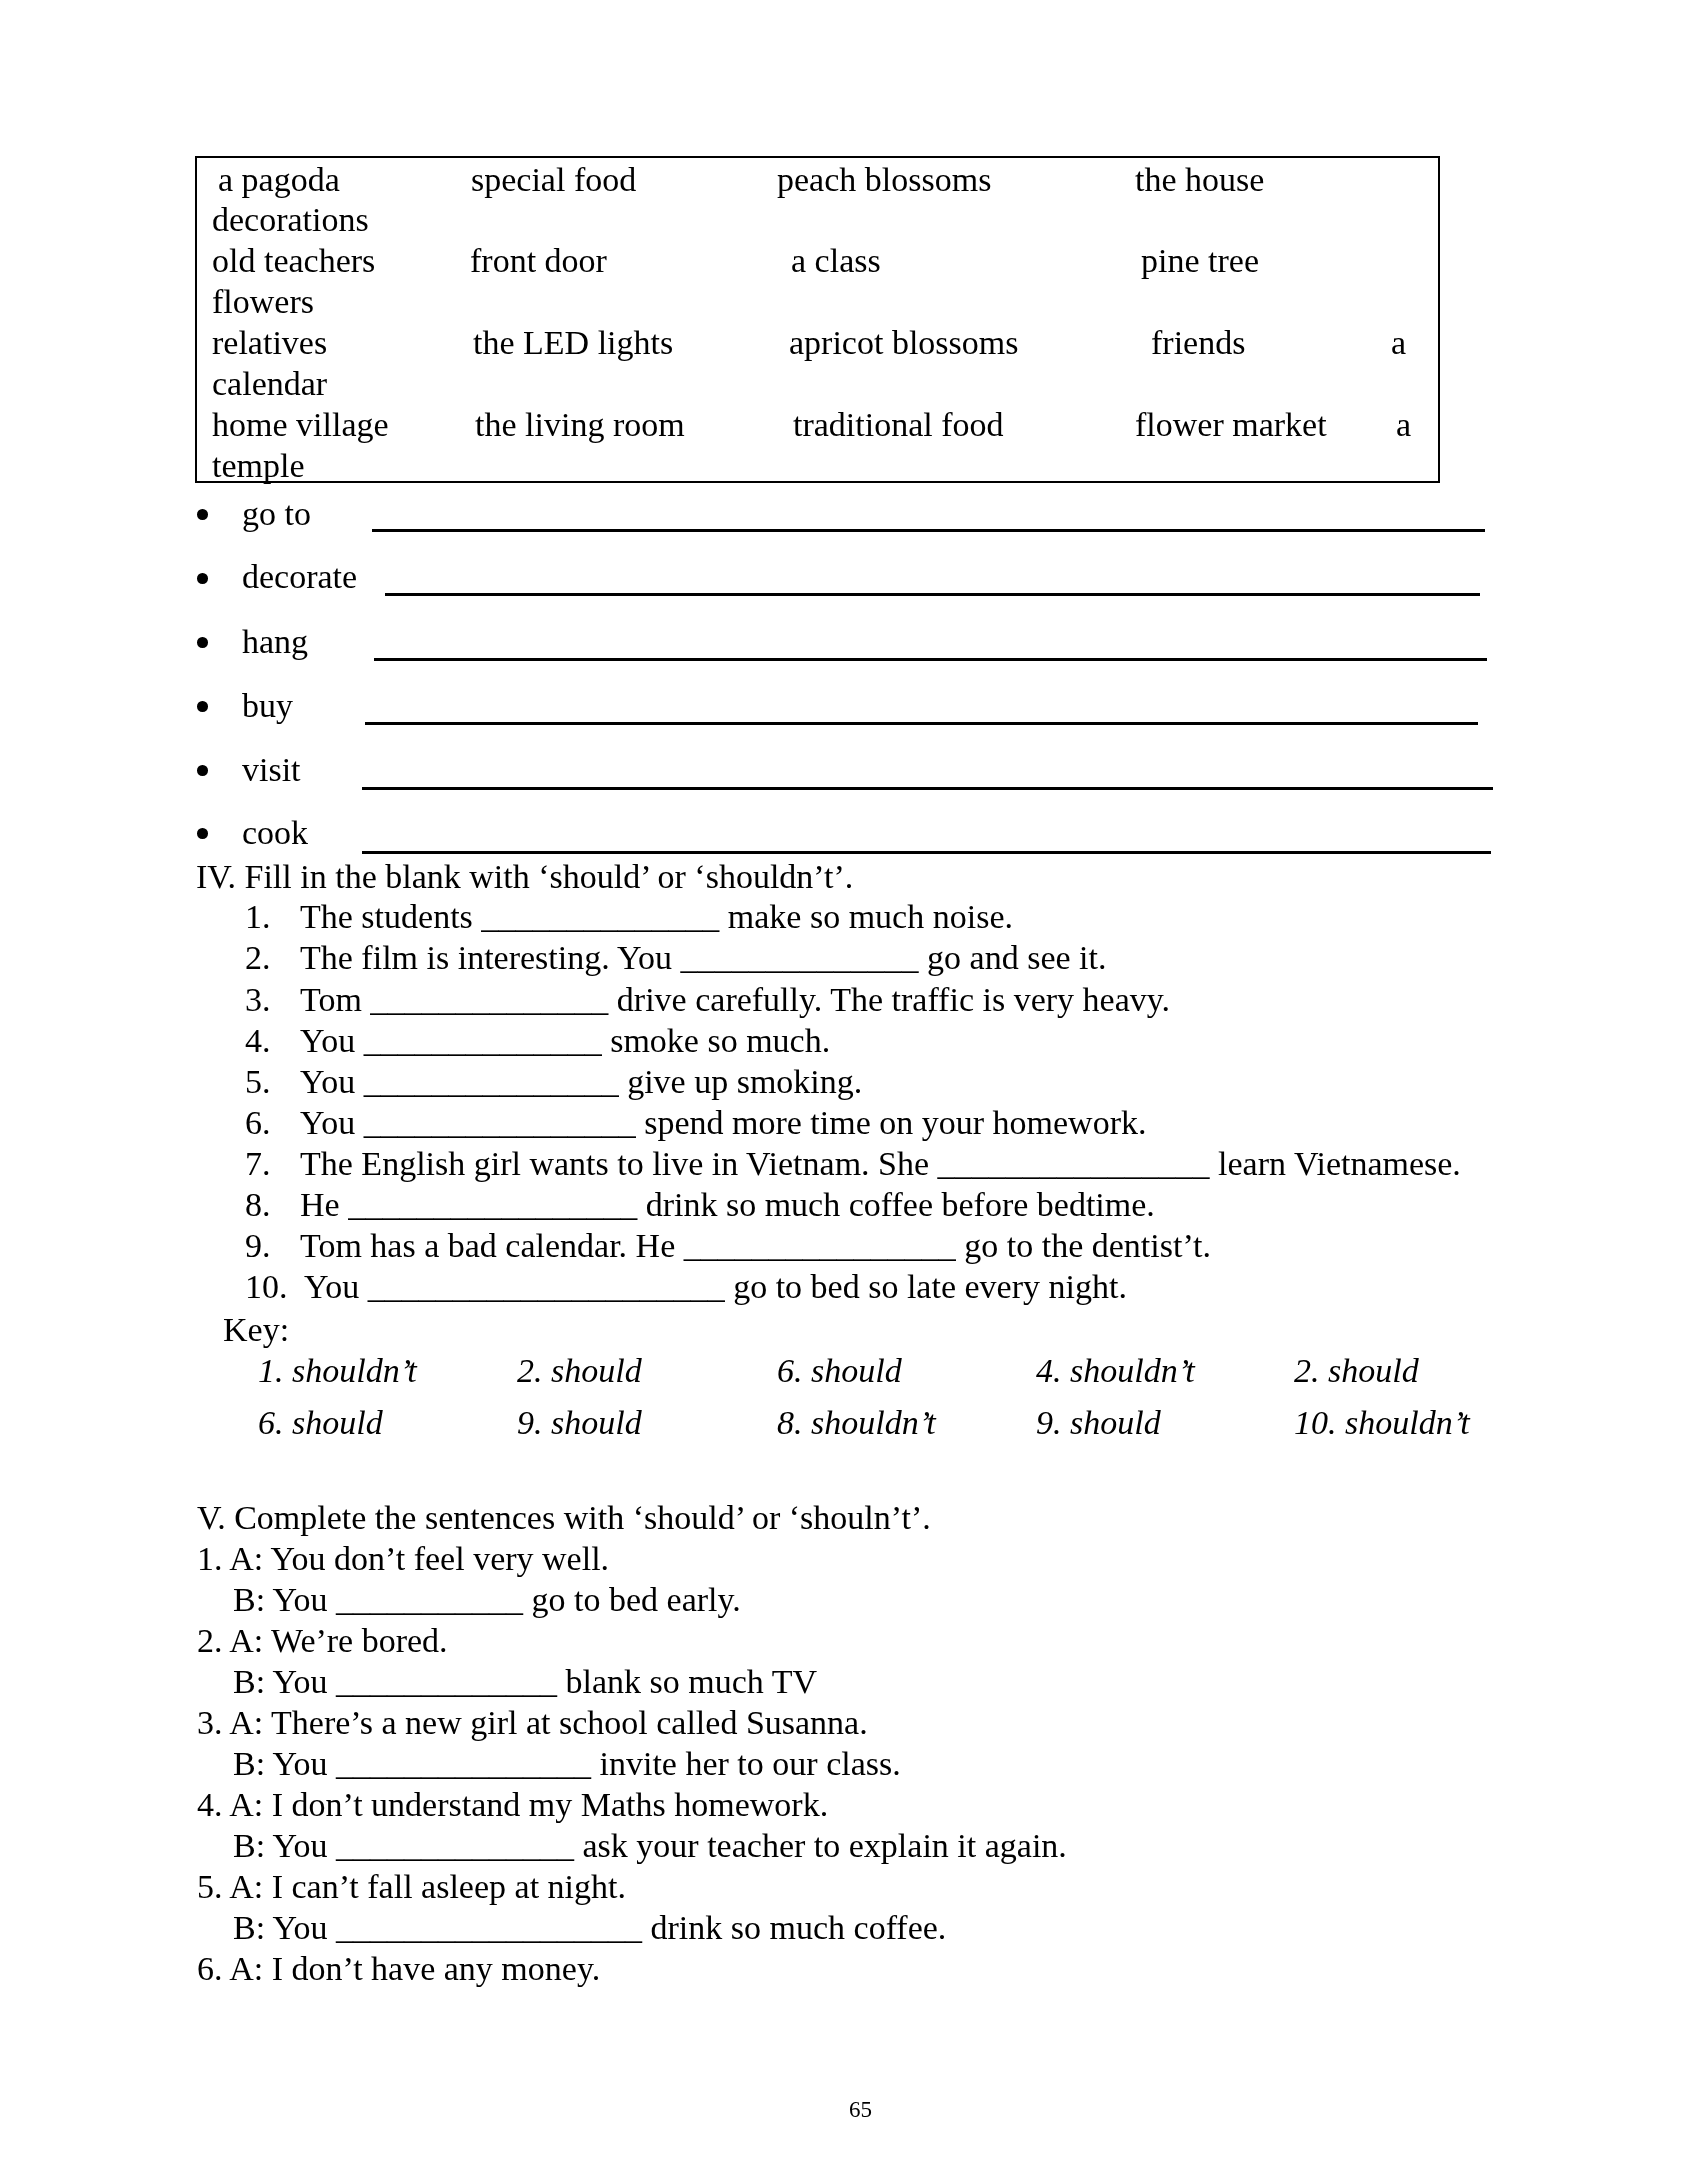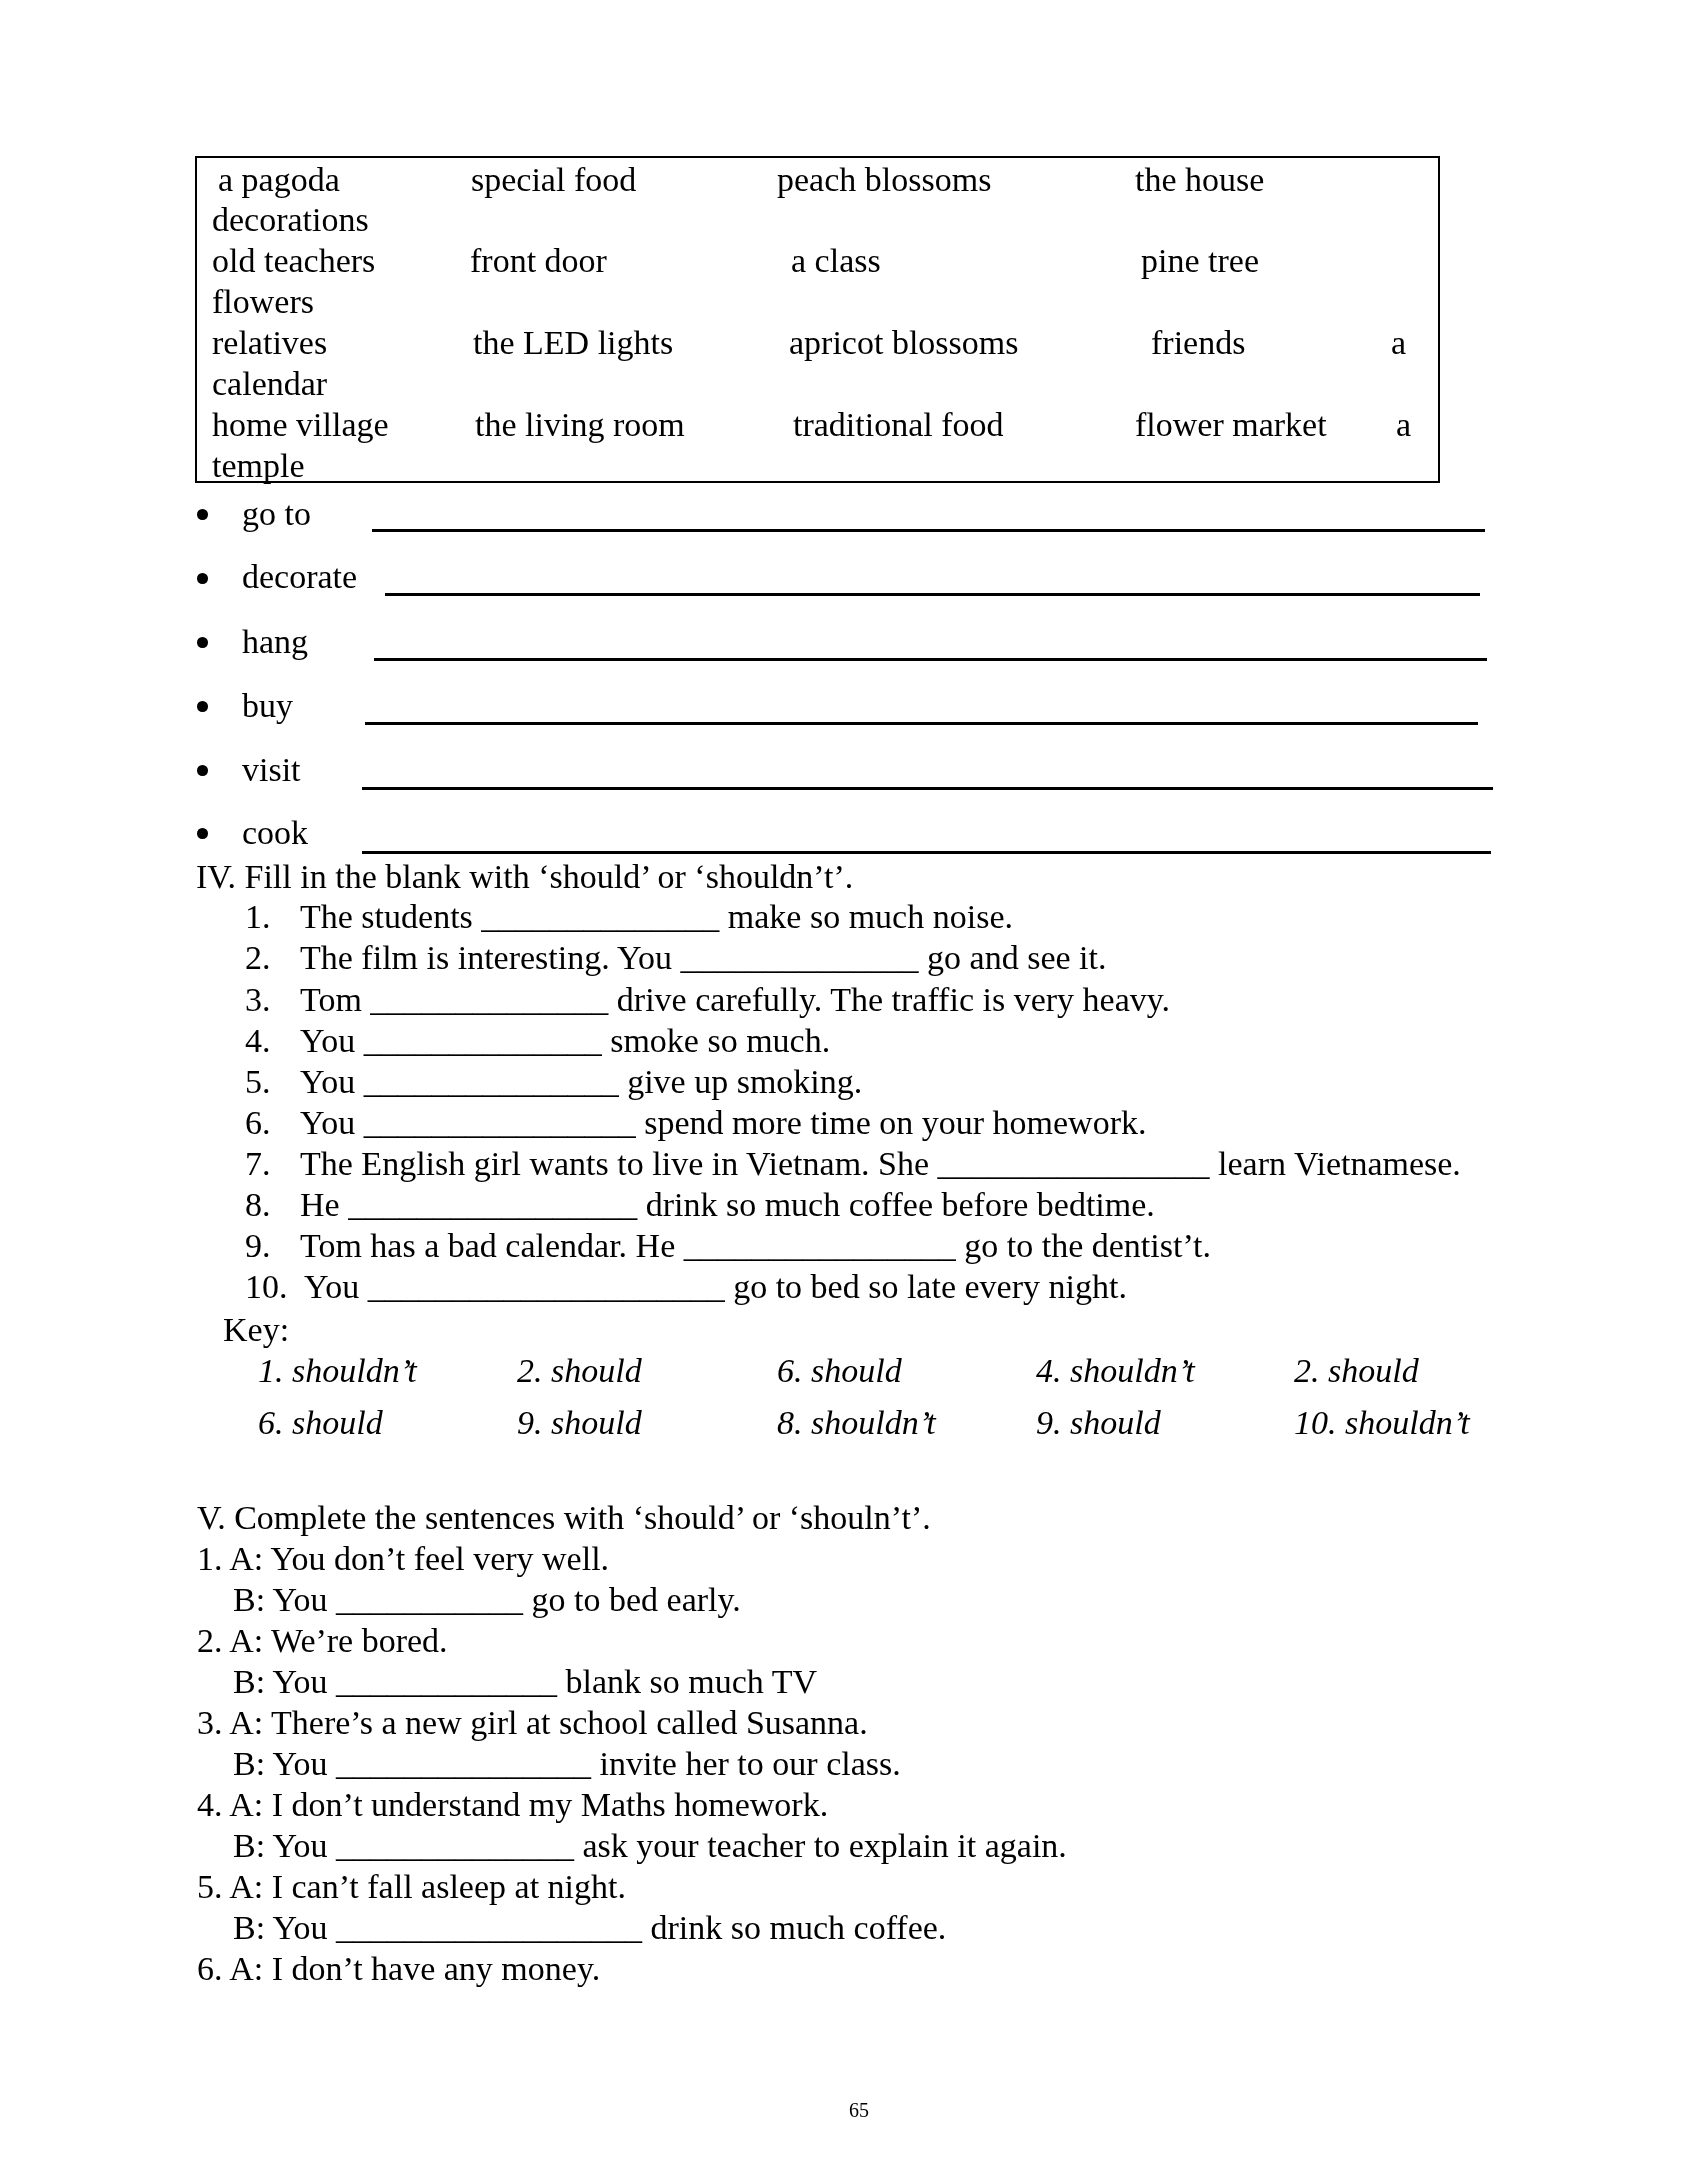--- a/index.html
+++ b/index.html
@@ -5,21 +5,21 @@
   html, body { margin: 0; padding: 0; background: #ffffff; }
   body { width: 1687px; height: 2183px; position: relative; overflow: hidden;
          font-family: "Liberation Serif", "DejaVu Serif", serif; color: #000; }
   .ln { position: absolute; font-size: 34px; line-height: 41px; height: 41px; white-space: pre; }
   .b { font-weight: normal; }
   .i { font-style: italic; }
   #vocab-box { position: absolute; left: 195px; top: 156px; width: 1245px; height: 327px;
                border: 2px solid #000; box-sizing: border-box; }
   .bullet-dot { position: absolute; width: 10.6px; height: 10.6px; border-radius: 50%; background: #000; }
   .rule { position: absolute; height: 2.6px; background: #000; }
-  #page-number { position: absolute; font-size: 20px; line-height: 26.5px; left: 849px; top: 2097px; }
+  #page-number { position: absolute; font-size: 23px; line-height: 26.5px; left: 849px; top: 2097px; }
 </style>
 </head>
 <body>
 
 <div id="vocab-box"></div>
 
 <div class="ln" style="left:218px;top:159px">a pagoda</div>
 <div class="ln" style="left:471px;top:159px">special food</div>
 <div class="ln" style="left:777px;top:159px">peach blossoms</div>
 <div class="ln" style="left:1135px;top:159px">the house</div>

